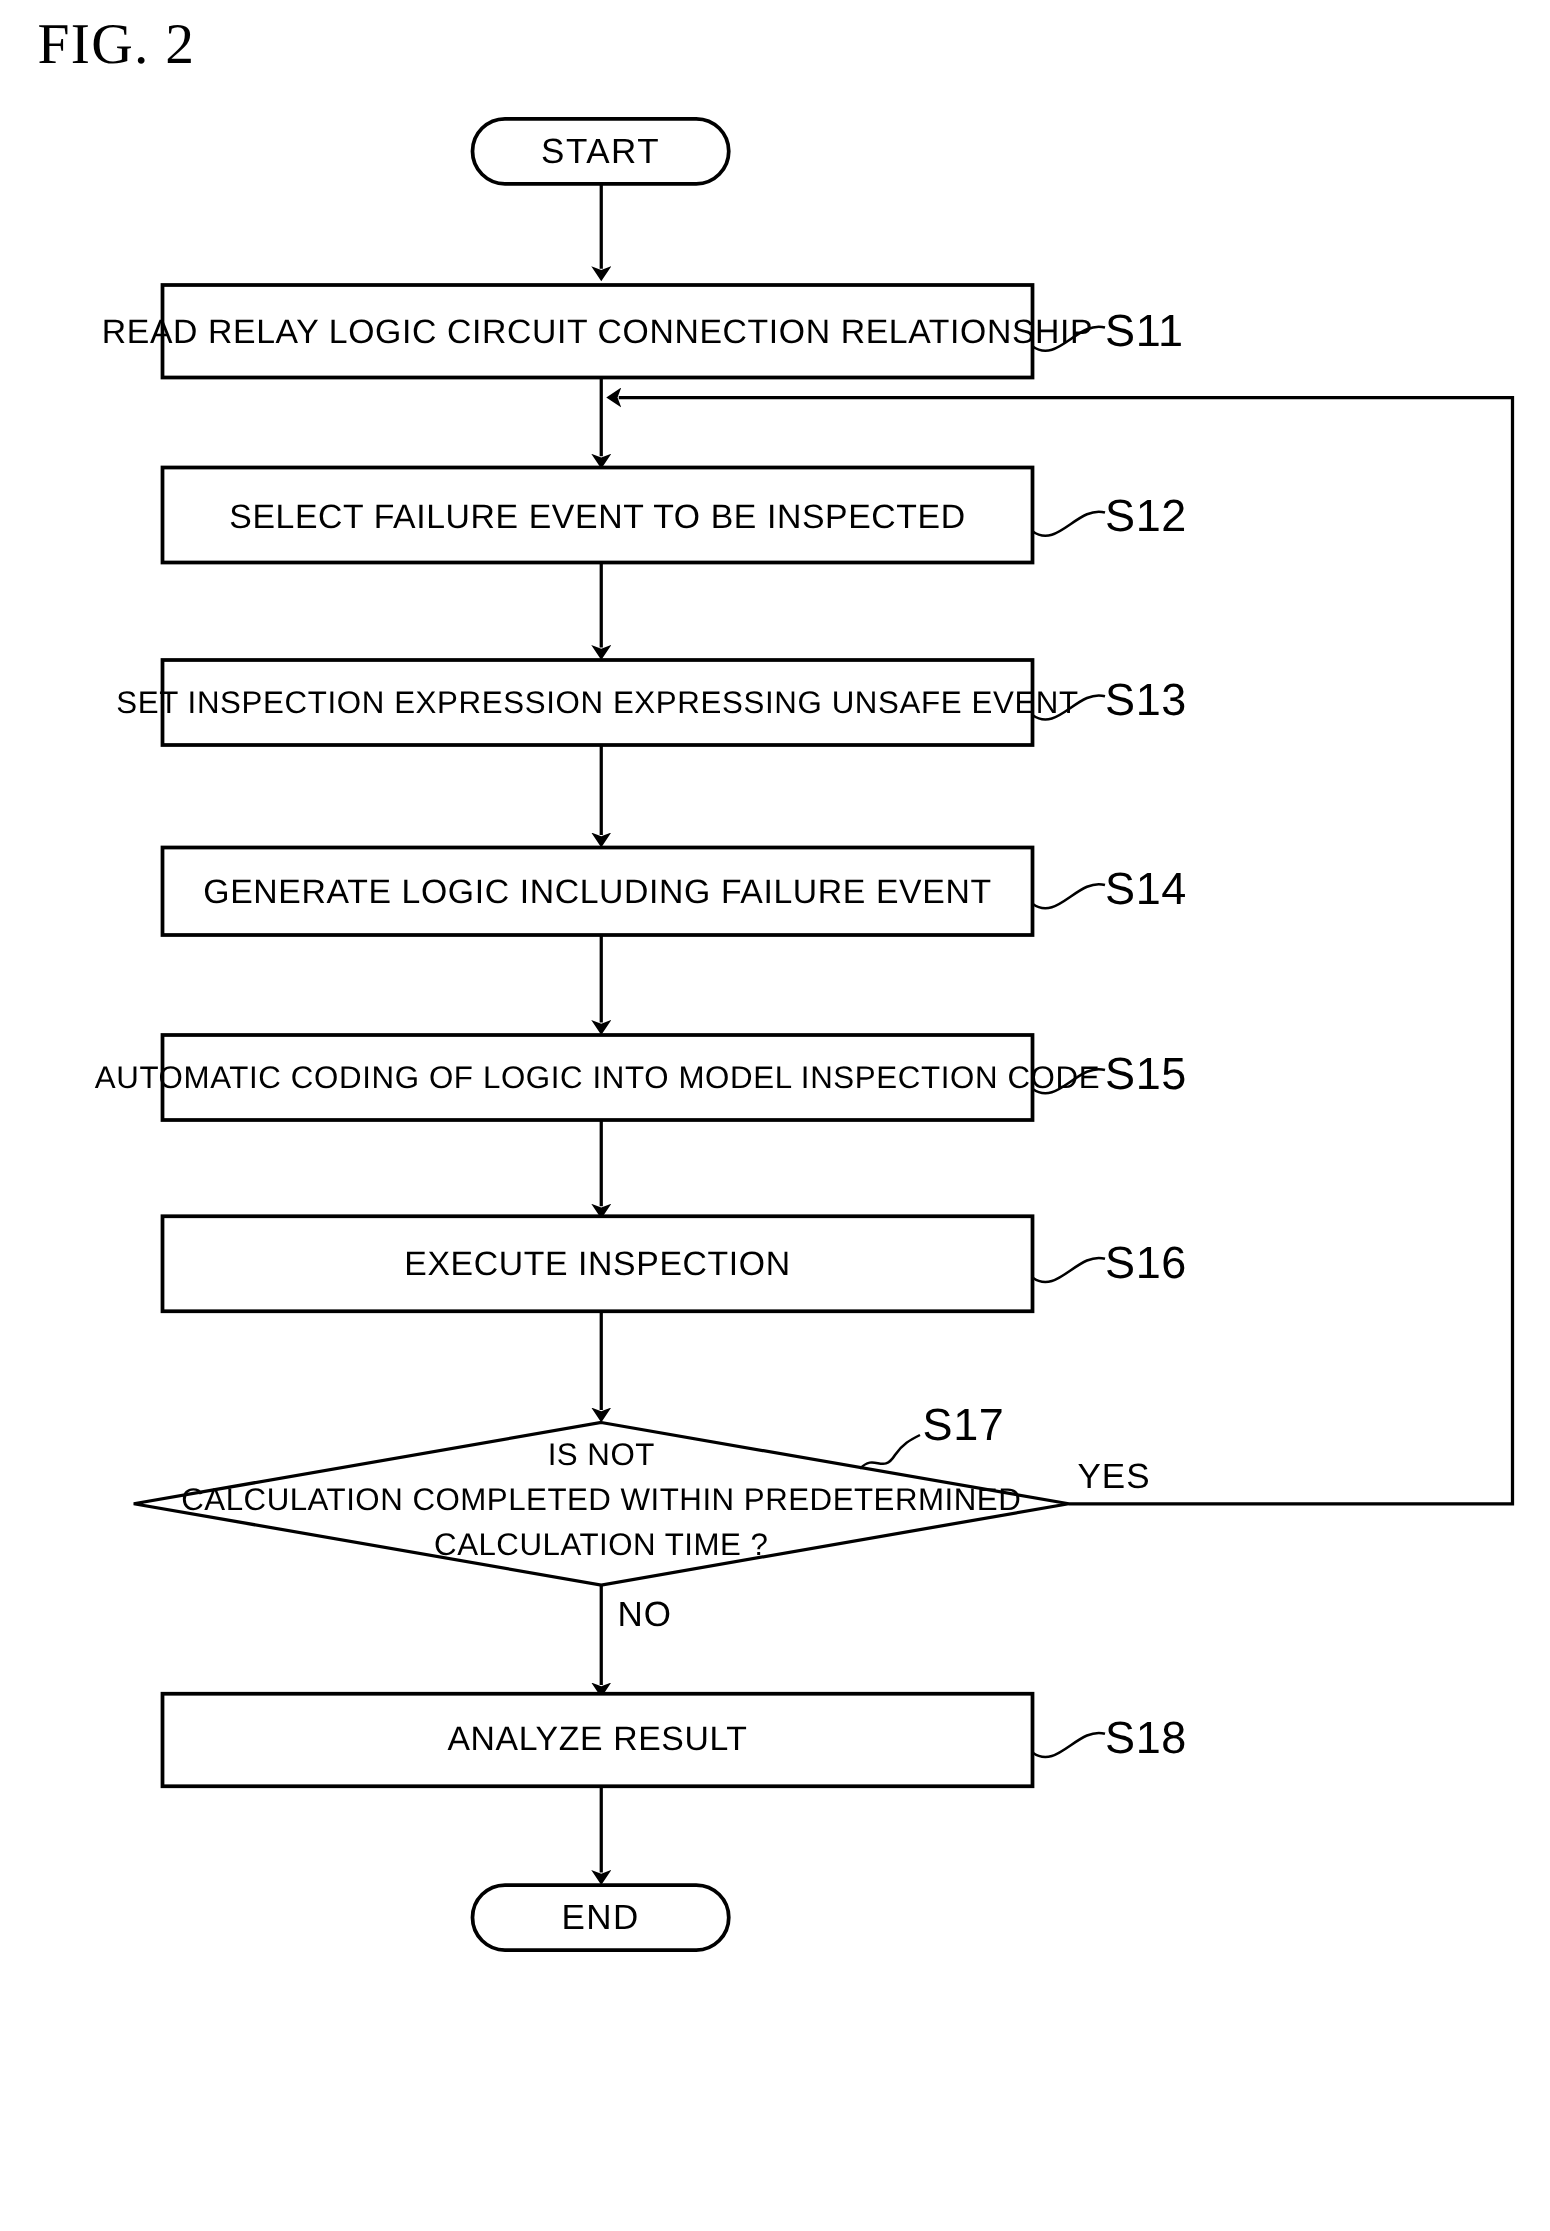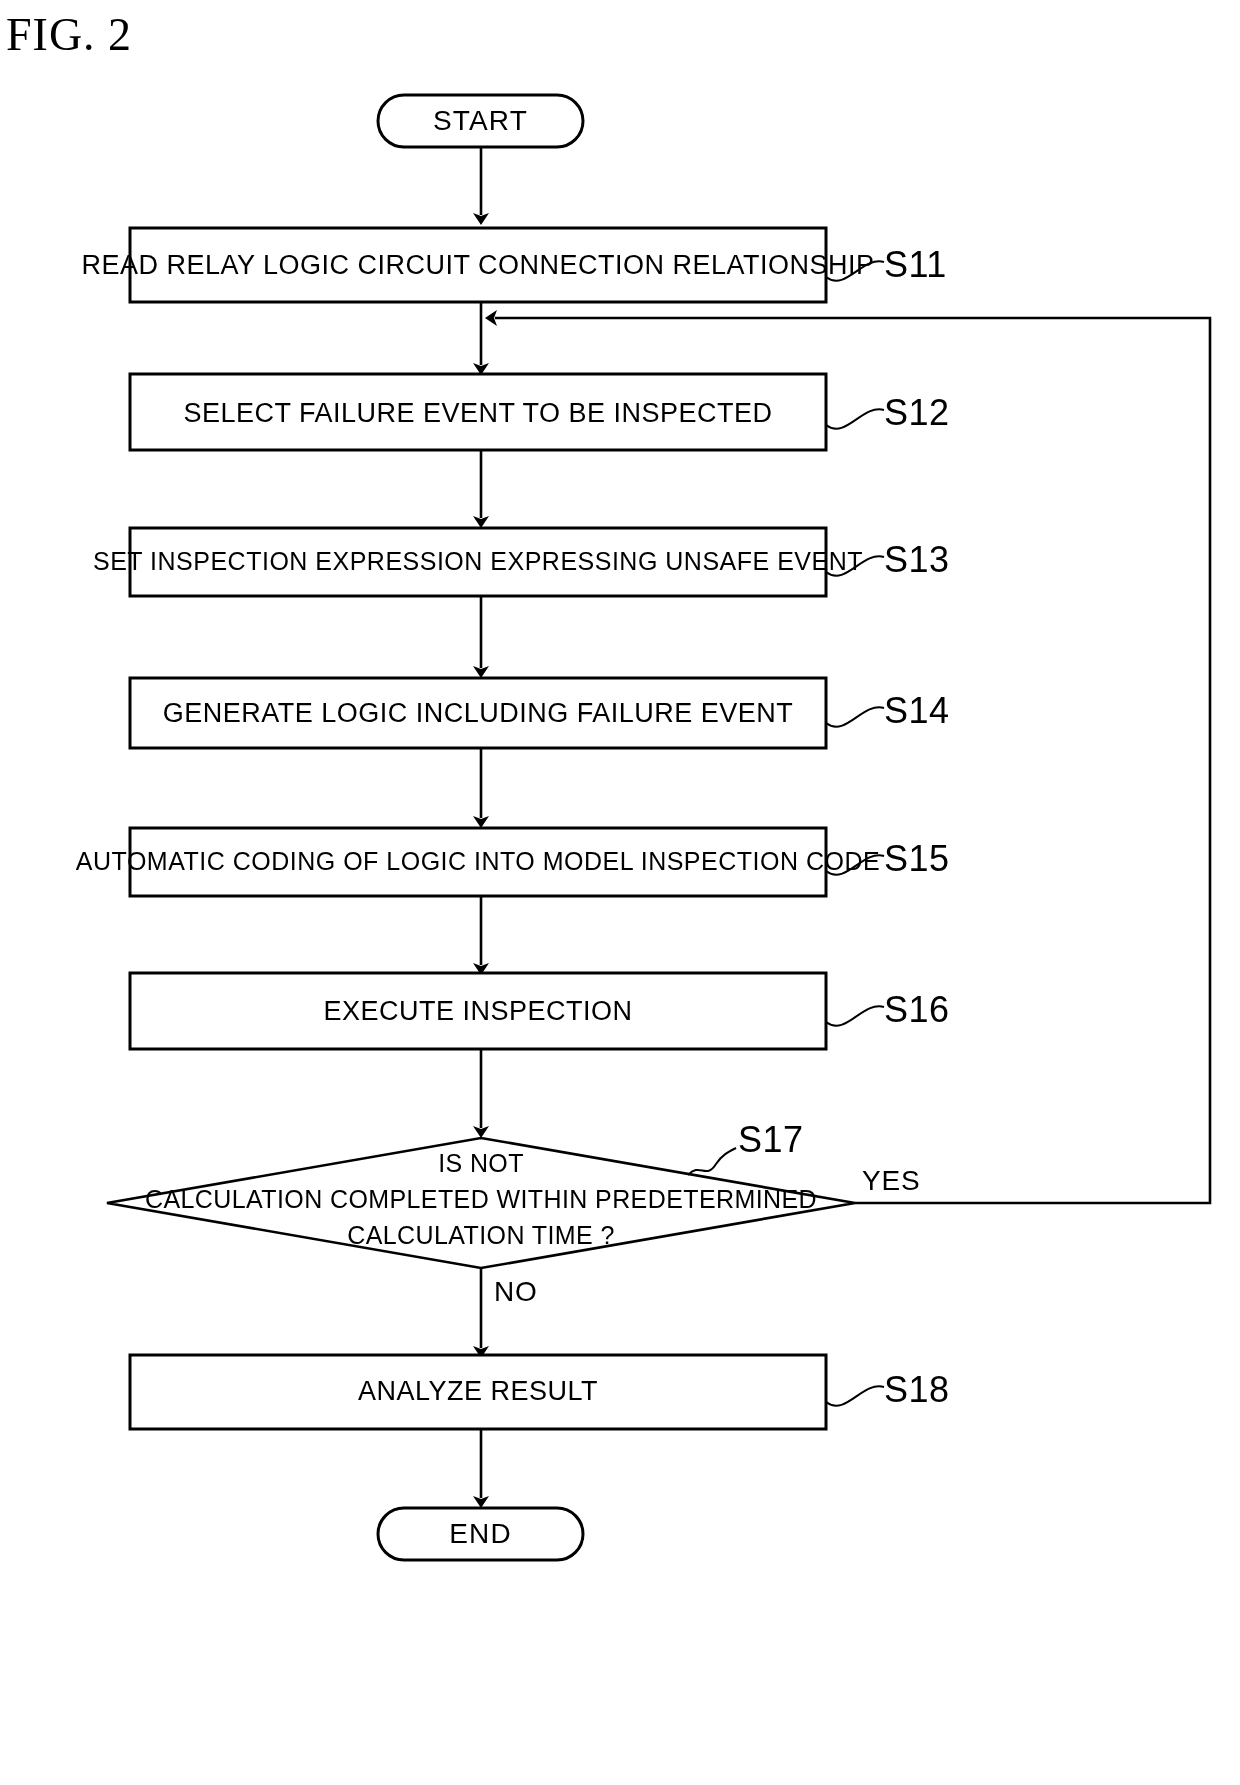--- a/index.html
+++ b/index.html
@@ -2,21 +2,21 @@
 <html><head>
 <meta charset="utf-8">
 <style>
   html,body{margin:0;padding:0;background:#fff;}
   body{
     width:1240px;height:1785px;position:relative;
     font-family:"Liberation Sans","DejaVu Sans",sans-serif;
     color:#000;overflow:hidden;
   }
   #figure-title{
-    position:absolute;left:6px;top:8px;
+    position:absolute;left:30px;top:8px;
     font-family:"Liberation Serif","DejaVu Serif",serif;
     font-size:46px;font-weight:400;letter-spacing:1px;
     white-space:nowrap;
   }
   #flow-svg{position:absolute;left:0;top:0;}
   .node-text{
     font-family:"Liberation Sans","DejaVu Sans",sans-serif;
     font-size:27px;fill:#000;text-anchor:middle;
     letter-spacing:0.5px;
   }

